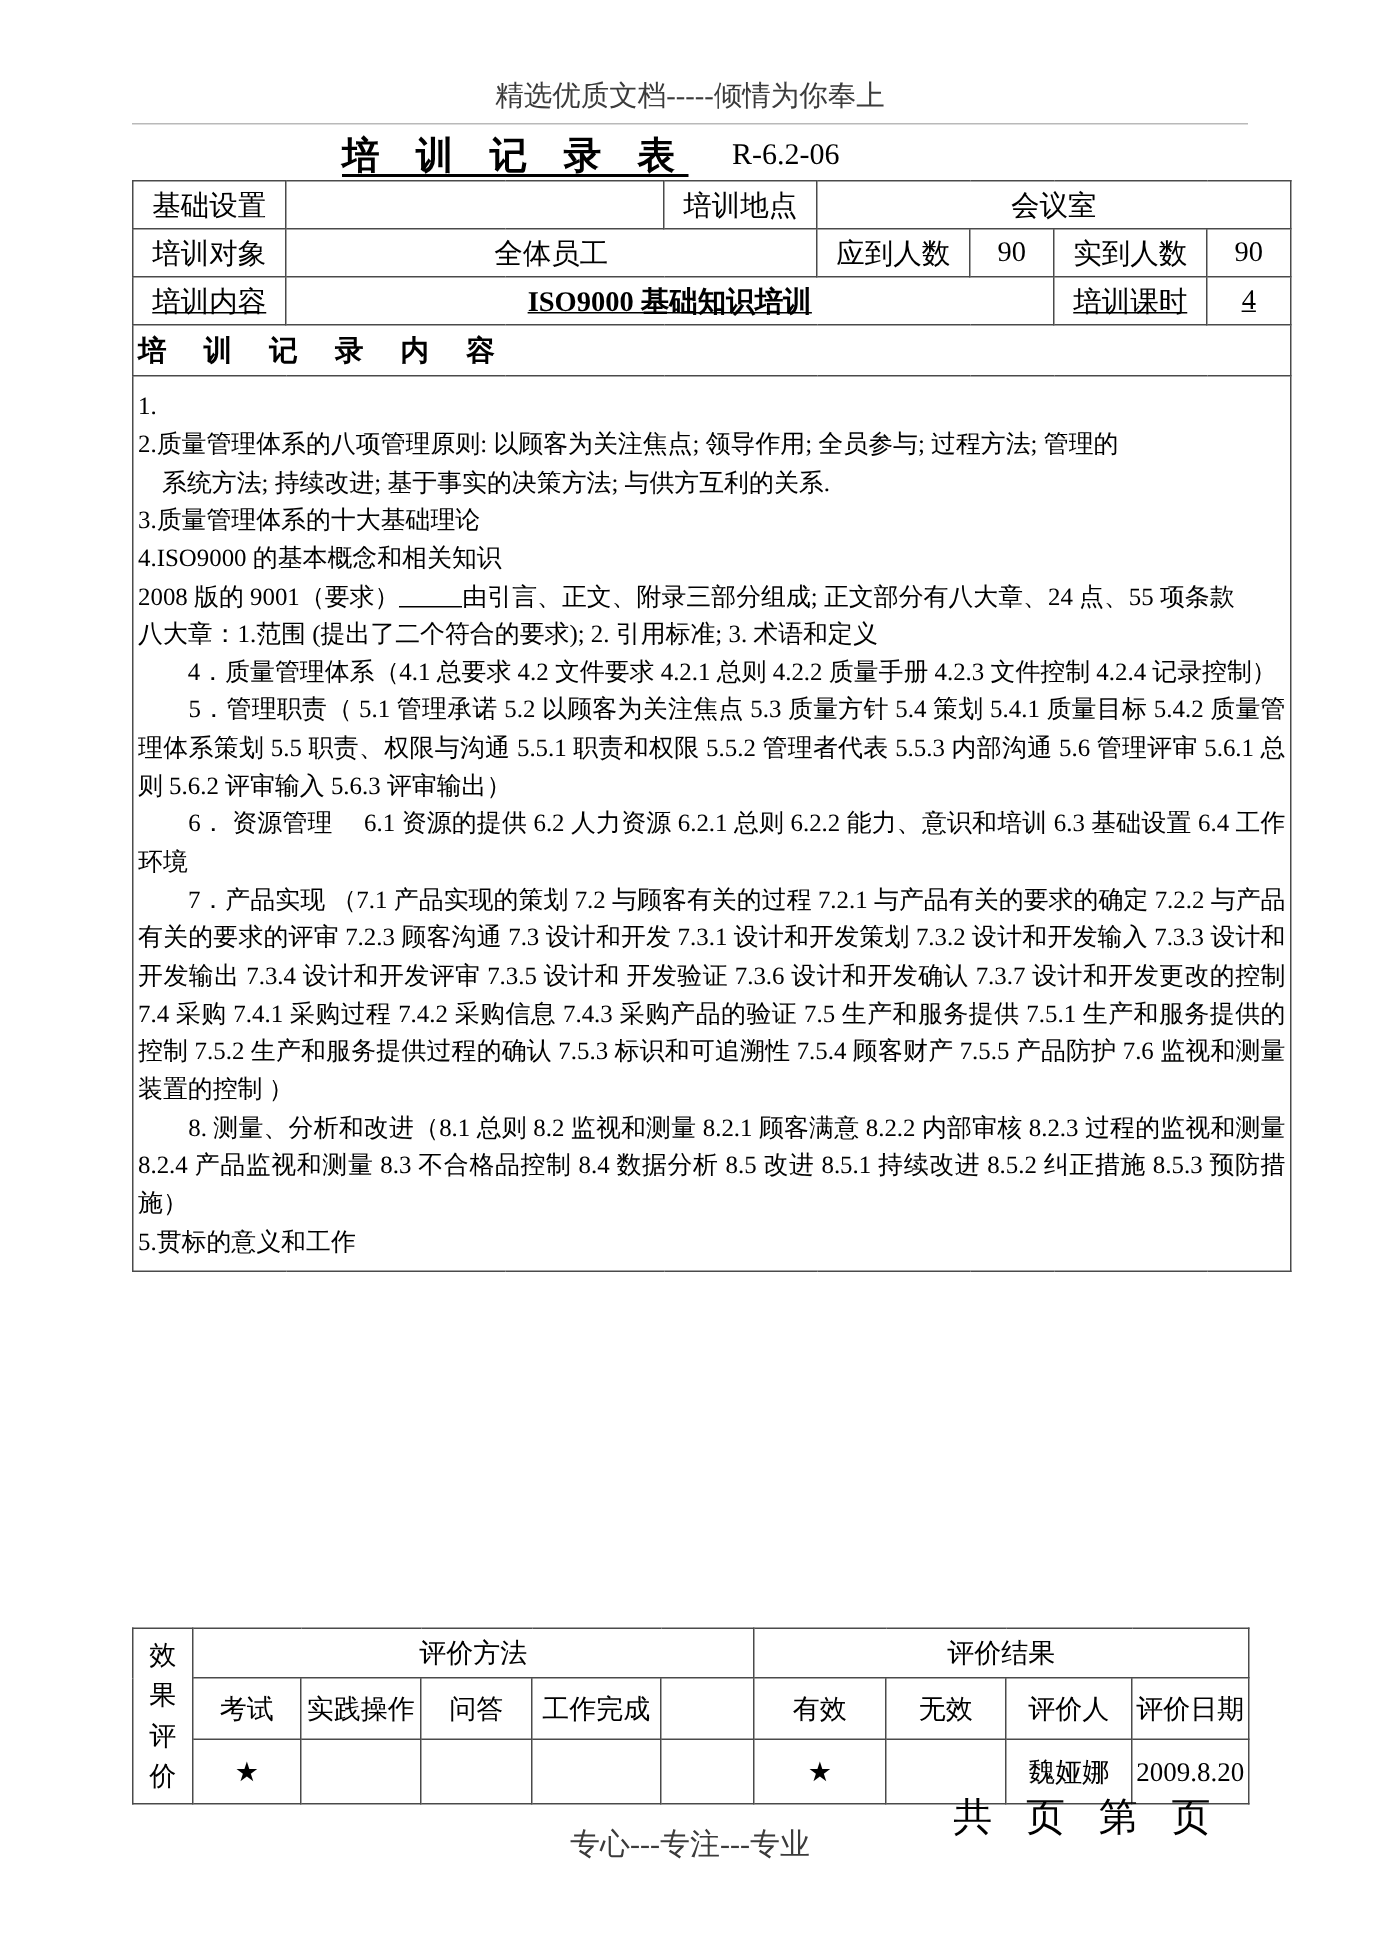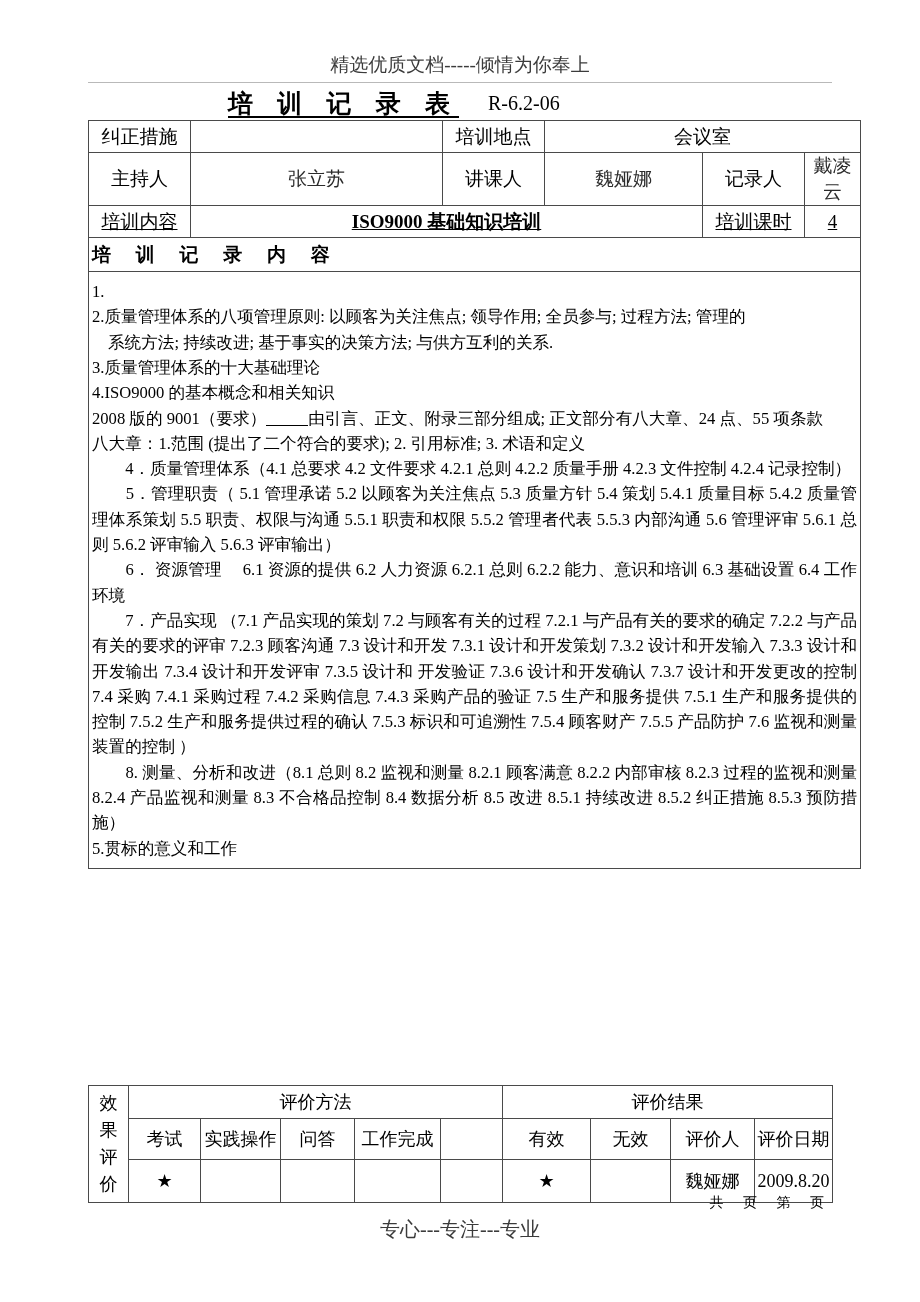--- a/index.html
+++ b/index.html
@@ -156,25 +156,25 @@
   .ev-sub { height: 38px; font-size: 17.5px; }
   .ev-sub-sm { font-size: 13px; }
   .ev-val { height: 40px; }
   .star { font-size: 20px; line-height: 20px; }
   .ev-name { font-size: 13px; }
   .ev-date { font-size: 19px; }
 
   
   .page-count {
     position: absolute;
-    left: 88px;
+    left: 71px;
     top: 1194px;
     width: 744px;
     text-align: right;
-    font-size: 14px;
+    font-size: 26px;
     letter-spacing: 8px;
     padding-right: 4px;
   }
   .footer-slogan {
     position: absolute;
     left: 0;
     top: 1216px;
     width: 920px;
     text-align: center;
     font-size: 20px;
@@ -200,32 +200,32 @@
       <col style="width:146px">
       <col style="width:106px">
       <col style="width:102px">
       <col style="width:102px">
       <col style="width:56px">
       <col style="width:102px">
       <col style="width:56px">
     </colgroup>
     <tbody>
       <tr class="r1">
-        <td class="c-lbl">纠正措施</td>
+        <td class="c-lbl">基础设置</td>
         <td class="c-ctr" colspan="2"></td>
         <td class="c-lbl">培训地点</td>
         <td class="c-ctr" colspan="4">会议室</td>
       </tr>
-      <tr class="r3">
-        <td class="c-lbl">主持人</td>
-        <td class="sig" colspan="2">张立苏</td>
-        <td class="c-lbl">讲课人</td>
-        <td class="sig" colspan="2">魏娅娜</td>
-        <td class="c-lbl">记录人</td>
-        <td class="sig">戴凌云</td>
+      <tr class="r2">
+        <td class="c-lbl">培训对象</td>
+        <td class="c-ctr" colspan="3">全体员工</td>
+        <td class="c-lbl">应到人数</td>
+        <td class="c-ctr">90</td>
+        <td class="c-lbl">实到人数</td>
+        <td class="c-ctr">90</td>
       </tr>
       <tr class="r4">
         <td class="c-lbl">培训内容</td>
         <td class="bold-ctr" colspan="5">ISO9000 基础知识培训</td>
         <td class="c-lbl">培训课时</td>
         <td class="c-ctr">4</td>
       </tr>
       <tr>
         <td class="rec-head" colspan="8">培 训 记 录 内 容</td>
       </tr>

